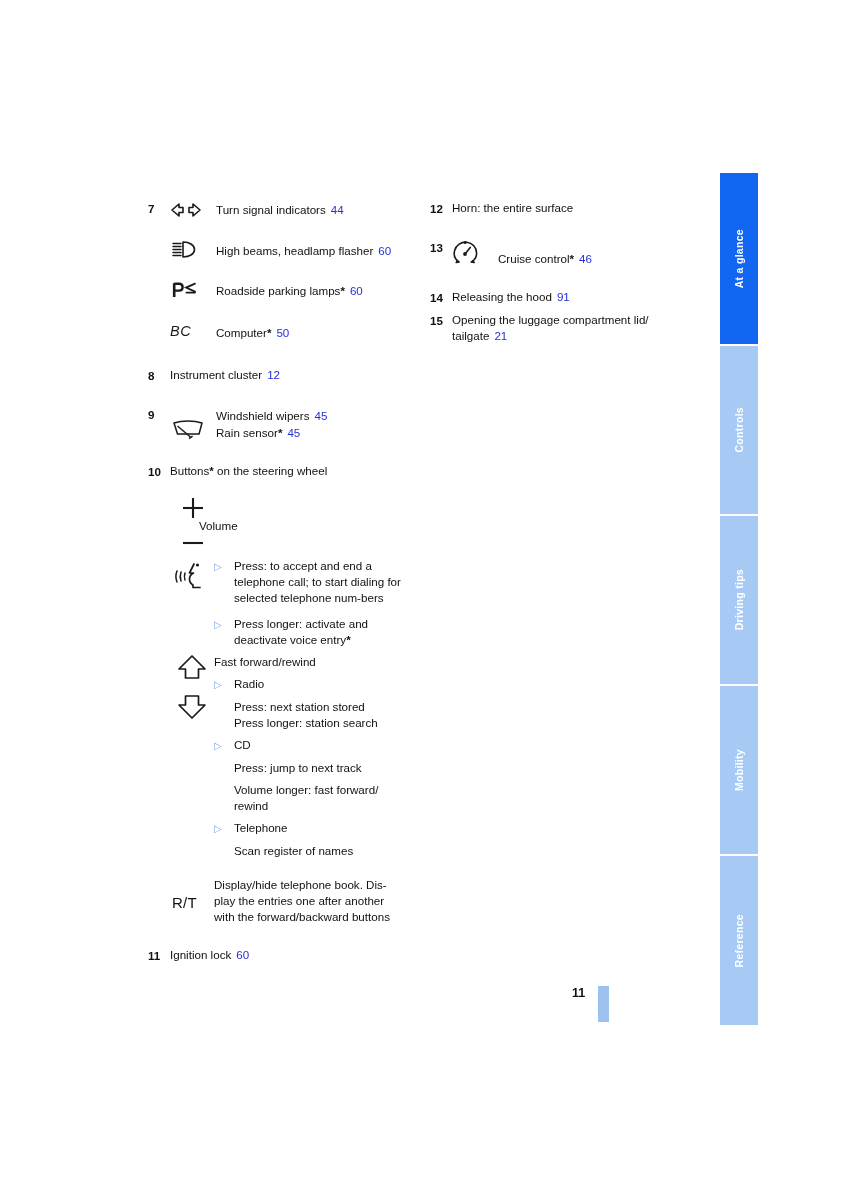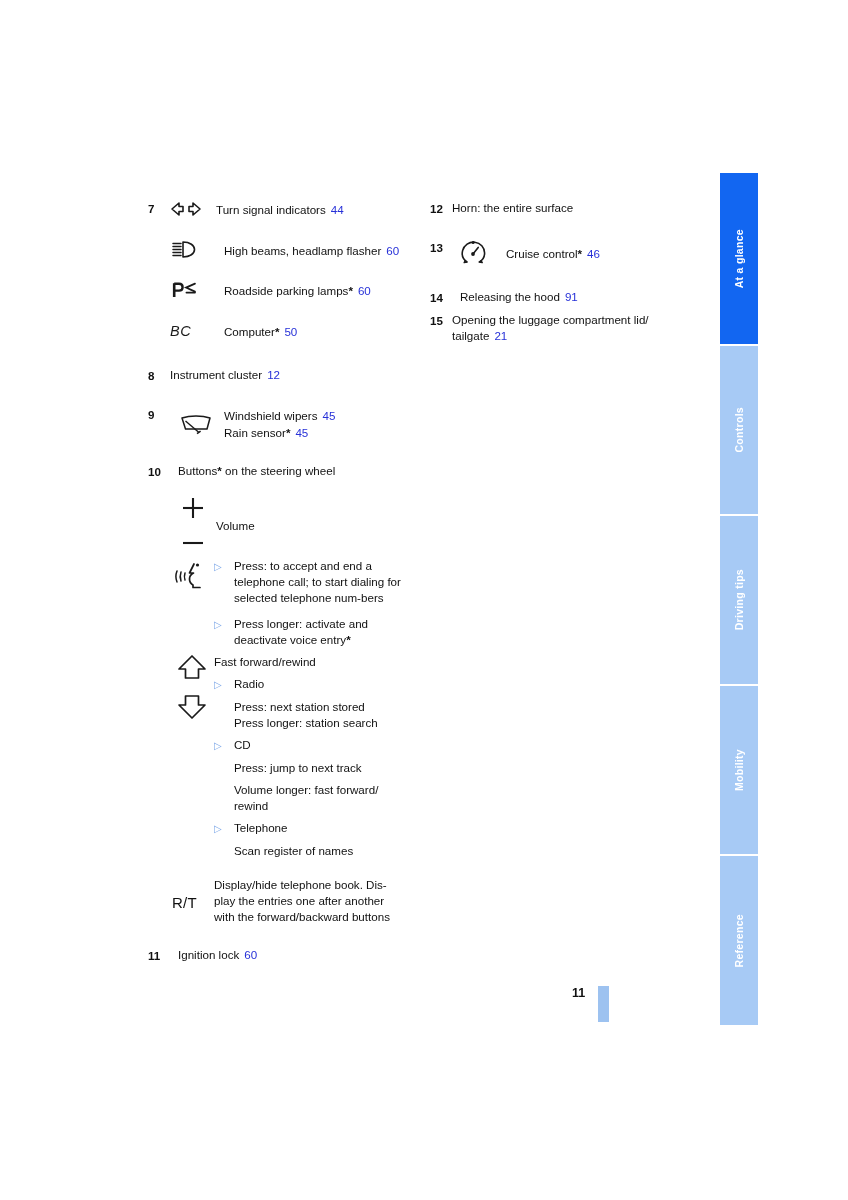--- a/index.html
+++ b/index.html
@@ -90,21 +90,21 @@
     flex: 0 0 auto;
     padding-top: 1px;
   }
   .num-w { width: 22px; }
 
   .txt { flex: 1 1 auto; }
 
   
   .entry-inline {
     display: flex;
-    align-items: center;
+    align-items: flex-end;
   }
 
   
   .iconcell {
     flex: 0 0 auto;
     width: 46px;
     display: flex;
     align-items: center;
     justify-content: flex-start;
   }
@@ -135,38 +135,38 @@
     padding-top: 1px;
   }
   .bullet-txt { flex: 1 1 auto; }
 
   .plain-sub { padding-left: 20px; }
 
   
   .mt6  { margin-top: 6px; }
   .mt10 { margin-top: 10px; }
   .mt18 { margin-top: 18px; }
-  .mt22 { margin-top: 22px; gap: 8px; }
+  .mt22 { margin-top: 22px; }
   .mt26 { margin-top: 26px; }
 
   
   .volrow {
     position: relative;
     height: 54px;
   }
   .volicons {
     position: absolute;
     left: 32px;
     top: 0;
     width: 30px;
     height: 54px;
   }
   .voltext {
     position: absolute;
-    left: 68px;
+    left: 51px;
     top: 20px;
   }
 
   
   .phoneblock { position: relative; }
   .phoneicon {
     position: absolute;
     left: 26px;
     top: 3px;
   }

